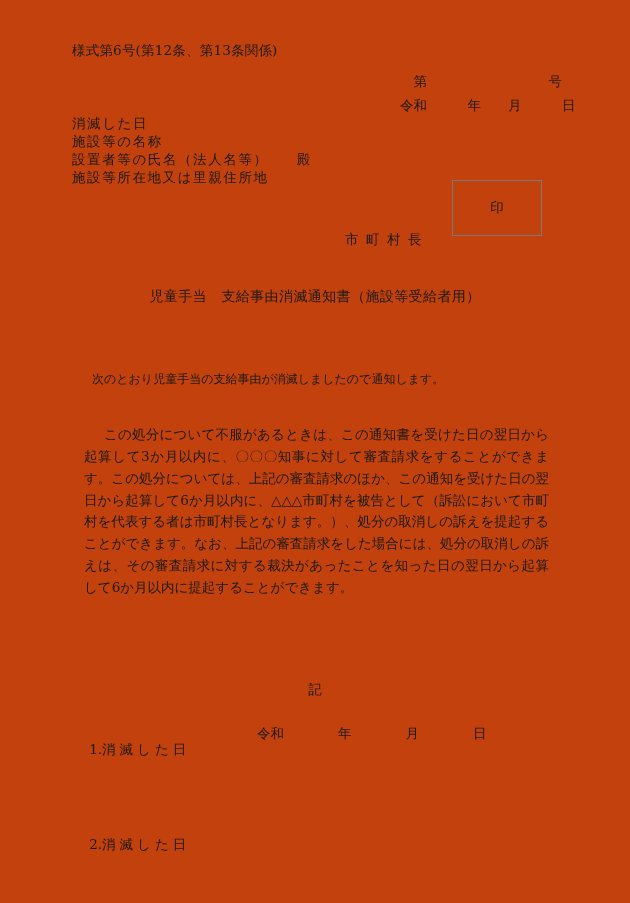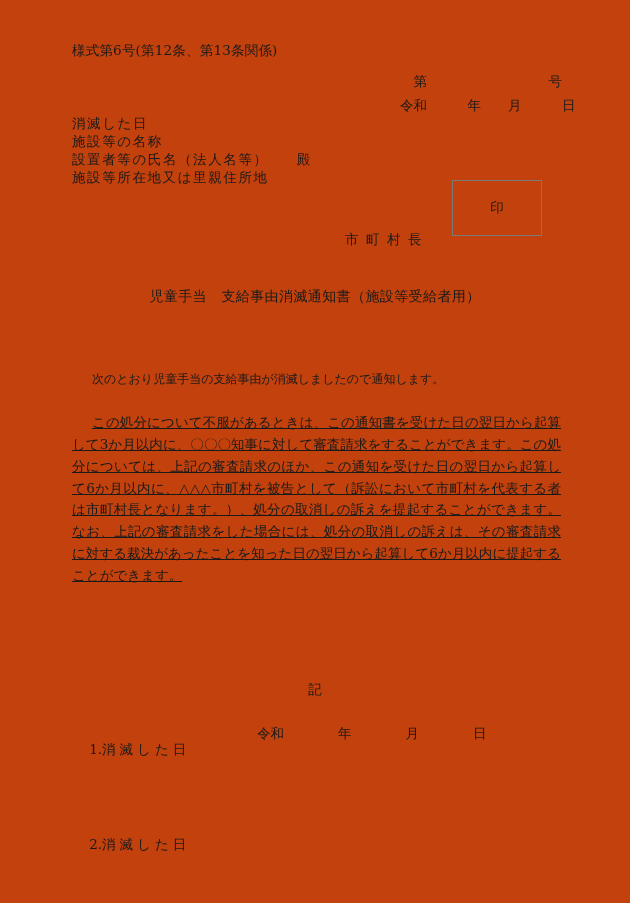--- a/index.html
+++ b/index.html
@@ -111,23 +111,22 @@
   .body-text {
     left: 72px;
     top: 412px;
     width: 489px;
     font-size: 13.5px;
     line-height: 1.62;
     text-align: justify;
     text-justify: inter-ideograph;
   }
   .body-text p {
-    margin: 0;
+    margin: 12px;
     text-indent: 20px;
-    text-decoration: underline;
   }
 
   
   .ki-mark {
     left: 0;
     top: 681px;
     width: 630px;
     text-align: center;
     font-size: 13.5px;
   }

